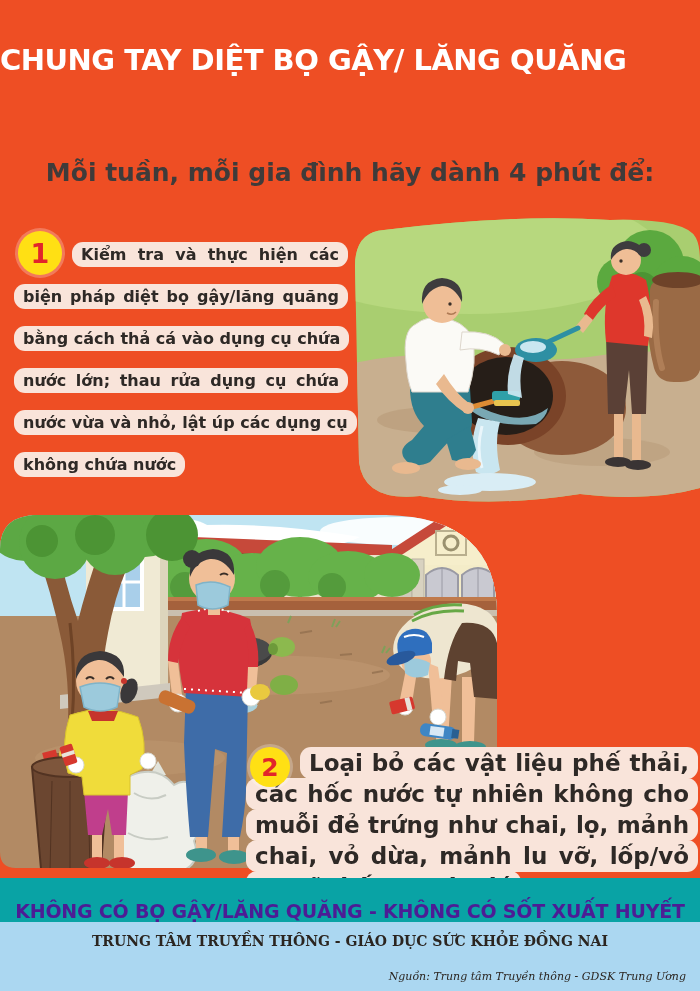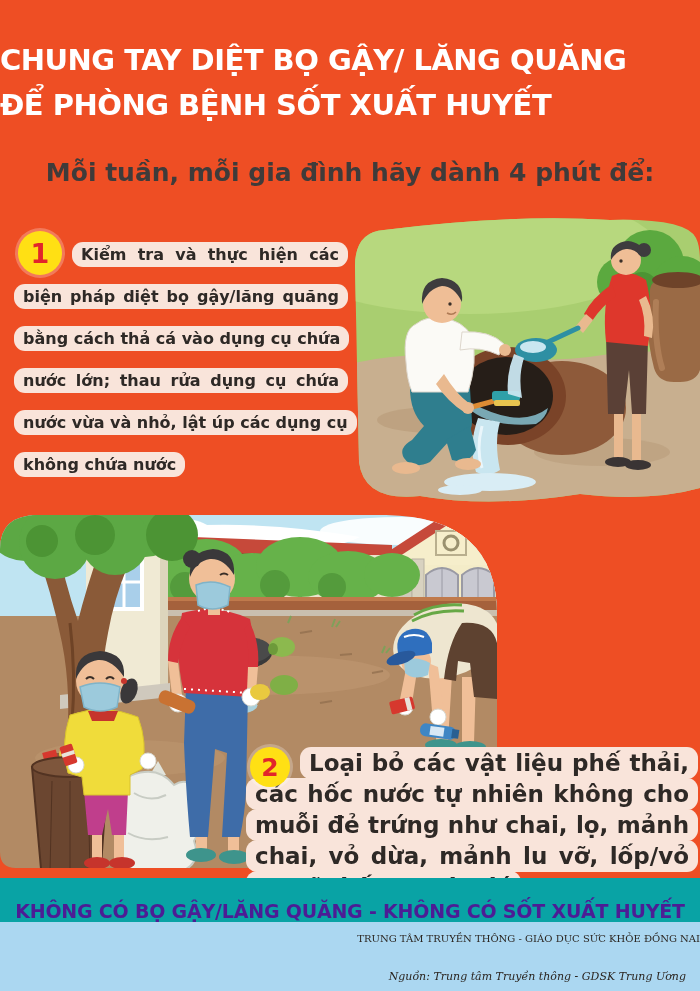--- a/index.html
+++ b/index.html
@@ -28,32 +28,31 @@
     background:#FFE014;border-radius:50%;color:#E2252B;font-weight:bold;
     box-shadow:0 0 0 3px rgba(255,255,255,0.25)}
   .badge1{left:18px;top:231px;width:44px;height:44px;font-size:27px}
   .badge2{left:250px;top:747px;width:40px;height:40px;font-size:25px}
   
   .banner{position:absolute;left:0;top:878px;width:100%;height:44px;background:#09A3A5;
     color:#4c1d95;display:flex;align-items:flex-end;justify-content:center;
     font-weight:bold;font-size:19px;letter-spacing:-0.2px;z-index:7}
   .footer{position:absolute;left:0;top:922px;width:100%;height:69px;background:#ABD7F1;
     font-family:"DejaVu Serif",serif;color:#2B2520;z-index:7}
-  .footer .org{position:absolute;top:11px;width:100%;text-align:right;font-weight:normal;font-size:10px}
+  .footer .org{position:absolute;top:11px;width:100%;text-align:center;font-weight:bold;font-size:14px}
   .footer .year{position:absolute;top:31px;width:100%;text-align:center;font-weight:bold;font-size:11px}
   .footer .source{position:absolute;top:48px;right:14px;font-style:italic;font-size:11px}
 </style>
 </head>
 <body>
 
 <div class="poster">
 
   <div class="title">
     <div>CHUNG TAY DIỆT BỌ GẬY/ LĂNG QUĂNG</div>
-    <div>ĐỂ PHÒNG BỆNH SỐT XUẤT HUYẾT</div>
   </div>
   <div class="subtitle">Mỗi tuần, mỗi gia đình hãy dành 4 phút để:</div>
 
   <svg class="illu1" viewBox="0 0 350 295" aria-hidden="true">
     <defs>
       <clipPath id="p1clip">
         <path d="M34,18 Q160,2 260,8 Q336,6 346,26 Q350,34 350,50 L350,276 Q300,290 230,282 Q140,296 70,284 Q14,290 9,250 L5,54 Q5,20 34,18 Z"></path>
       </clipPath>
     </defs>
     <g clip-path="url(#p1clip)">

